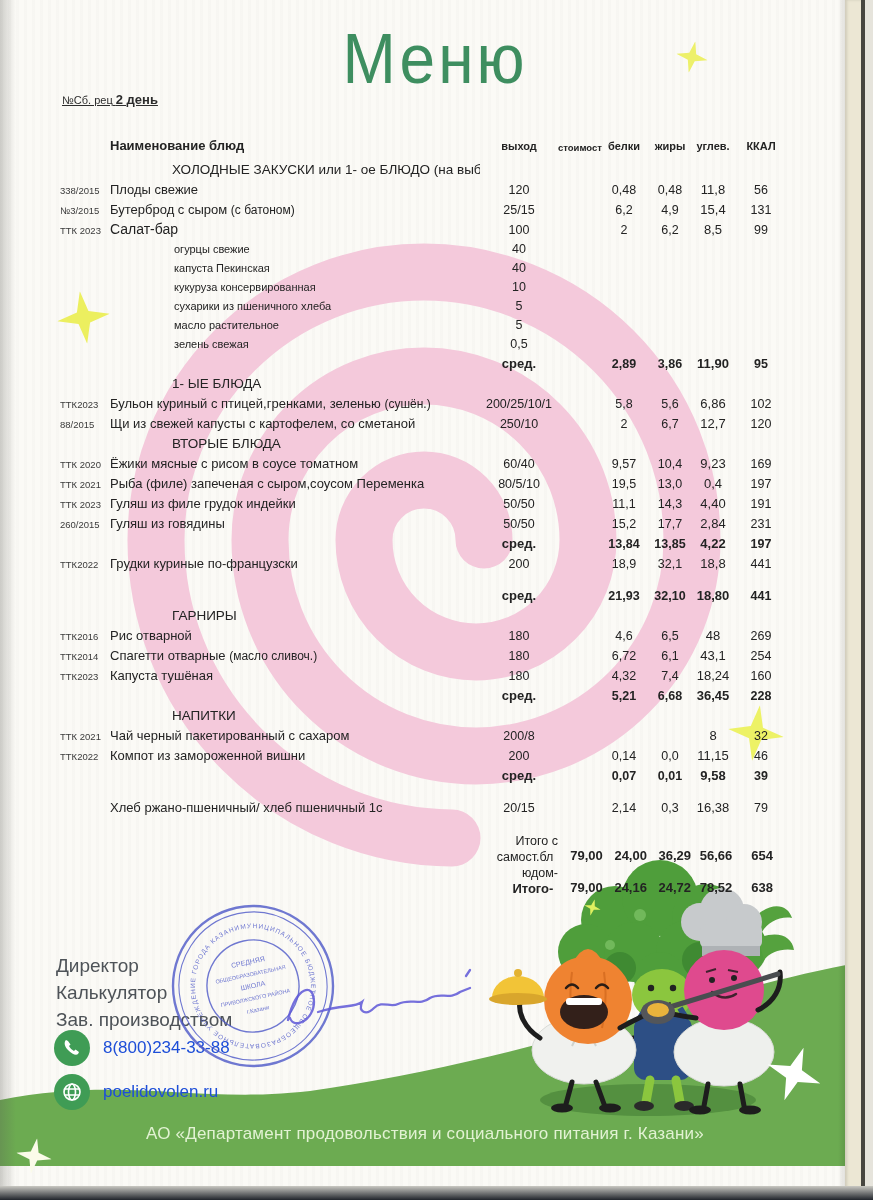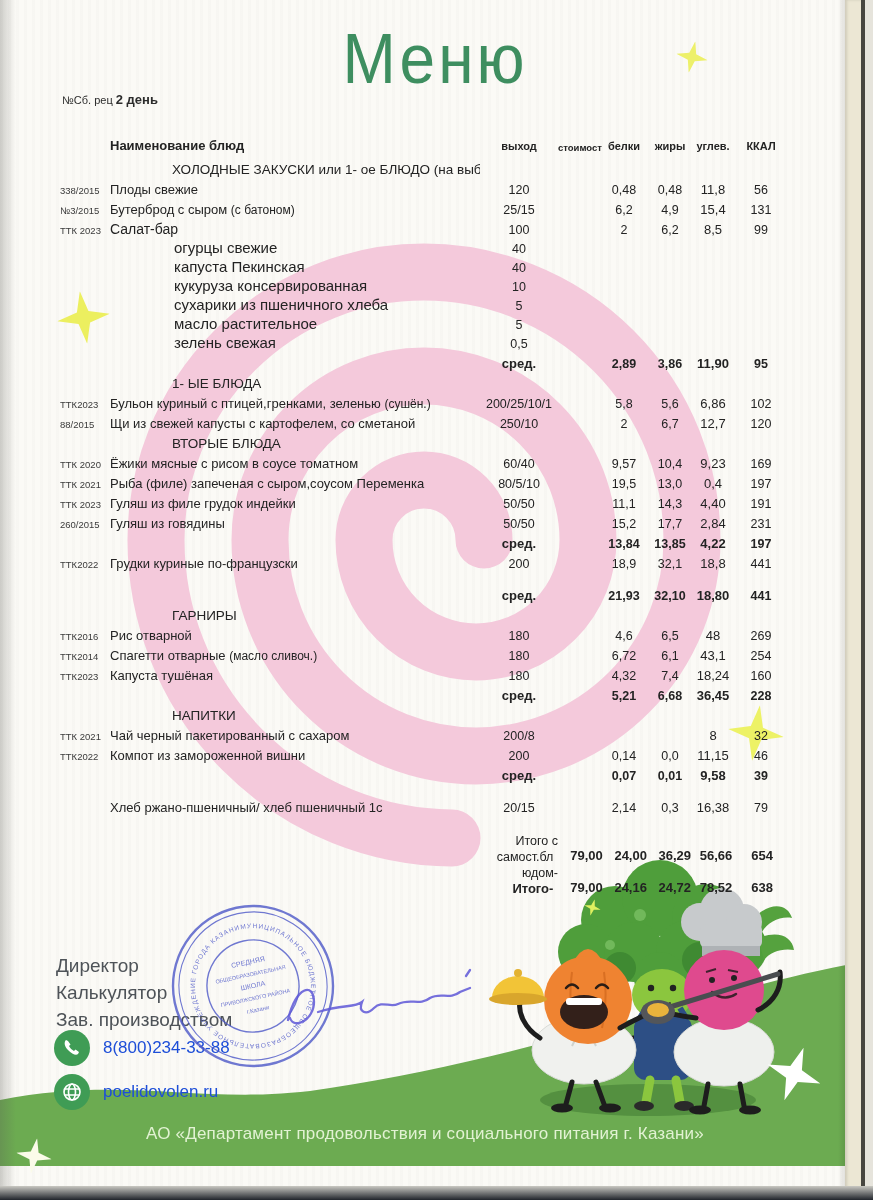--- a/index.html
+++ b/index.html
@@ -12,21 +12,21 @@
         background:linear-gradient(90deg,rgba(90,90,85,.28),rgba(90,90,85,0));}
   .edge-right-shadow{position:absolute;left:838px;top:0;width:7px;height:100%;z-index:6;
         background:linear-gradient(90deg,rgba(0,0,0,0),rgba(0,0,0,.10));}
   .edge-cream{position:absolute;left:845px;top:0;width:16px;height:100%;z-index:6;background:#ece7d4;
         box-shadow:inset 2px 0 3px rgba(0,0,0,.12);}
   .edge-dark{position:absolute;left:861px;top:0;width:4px;height:100%;z-index:6;background:#474640;}
   .edge-outer{position:absolute;left:865px;top:0;width:8px;height:100%;z-index:6;background:#e6e4dc;}
   .edge-bottom{position:absolute;left:0;top:1186px;width:100%;height:14px;z-index:7;
         background:linear-gradient(180deg,#c9c8c2,#20242b);}
   
-  .doc-note{position:absolute;left:62px;top:92px;z-index:2;font-size:11px;color:#2c2c2c;}
+  .doc-note{position:absolute;left:62px;top:92px;z-index:2;font-size:11px;color:#2c2c2c;text-decoration:underline;}
   .doc-note b{font-size:13px;}
   .title{position:absolute;left:300px;top:22px;width:270px;z-index:2;text-align:center;
         font-size:64px;font-weight:400;letter-spacing:3px;color:#3e8e60;transform:scaleY(1.1);}
   
   .spark{position:absolute;z-index:1;
         clip-path:polygon(50% 0%,61% 39%,100% 50%,61% 61%,50% 100%,39% 61%,0% 50%,39% 39%);}
   .z2{z-index:2;}
   
   .spiral{position:absolute;left:0;top:0;z-index:1;}
   
@@ -42,21 +42,21 @@
   .c-fat{width:40px;text-align:center;font-size:12.5px;padding-bottom:1px;}
   .c-carb{width:46px;text-align:center;font-size:13px;padding-bottom:1px;}
   .c-kcal{width:50px;text-align:center;font-size:12.5px;padding-bottom:1px;}
   .thead{height:22px;margin-bottom:4px;}
   .thead .c-name{font-weight:700;font-size:13px;}
   .thead .c-out,.thead .c-prot,.thead .c-fat,.thead .c-carb,.thead .c-kcal{font-weight:700;font-size:11px;}
   .thead .c-cost{font-weight:700;font-size:9.5px;}
   .trow.section{height:20px;}
   .trow.section .nm{font-weight:700;font-size:13.5px;padding-left:62px;}
   .trow.sub{height:19px;}
-  .trow.sub .nm{padding-left:64px;font-size:15px;}
+  .trow.sub .nm{padding-left:64px;font-size:11px;}
   .trow.itemb .nm{font-weight:700;font-size:14px;}
   .trow.avg span{font-weight:700;}
   .trow.avg .c-out{font-size:13px;}
   .trow.gap,.trow.gap2{height:12px;}
   
   .totals{position:absolute;left:446px;top:831px;width:340px;z-index:2;font-size:12.5px;}
   .totals .trow{height:16px;}
   .t-label{width:112px;text-align:right;padding-right:14px;font-size:12.5px;}
   .totals .vals span{font-weight:700;font-size:13px;}
   .t-label.b{font-weight:700;font-size:13px;}

